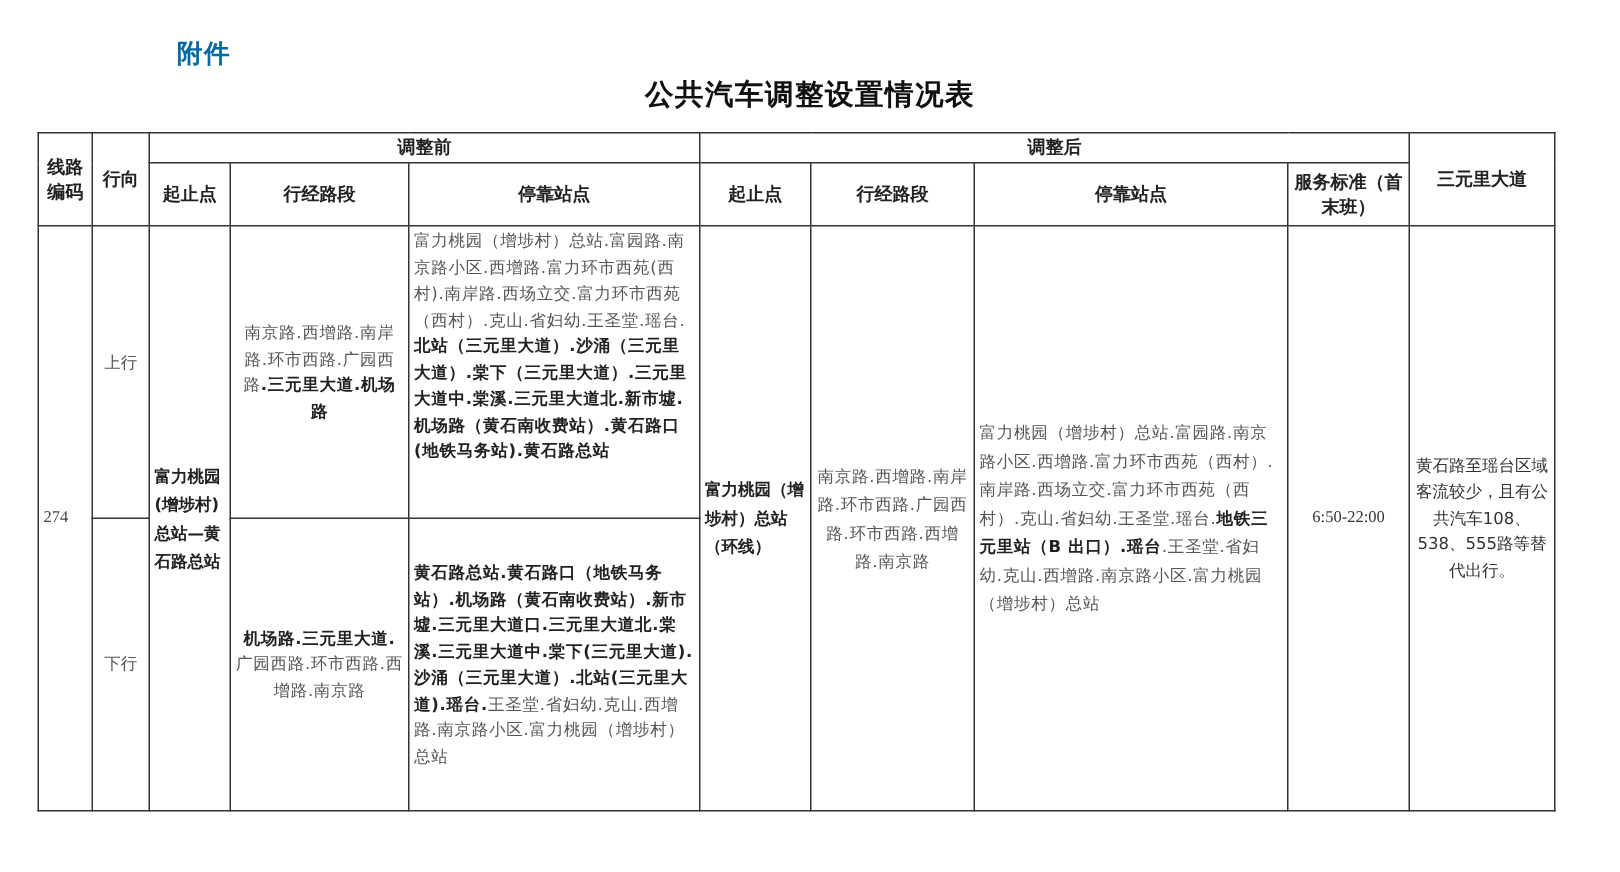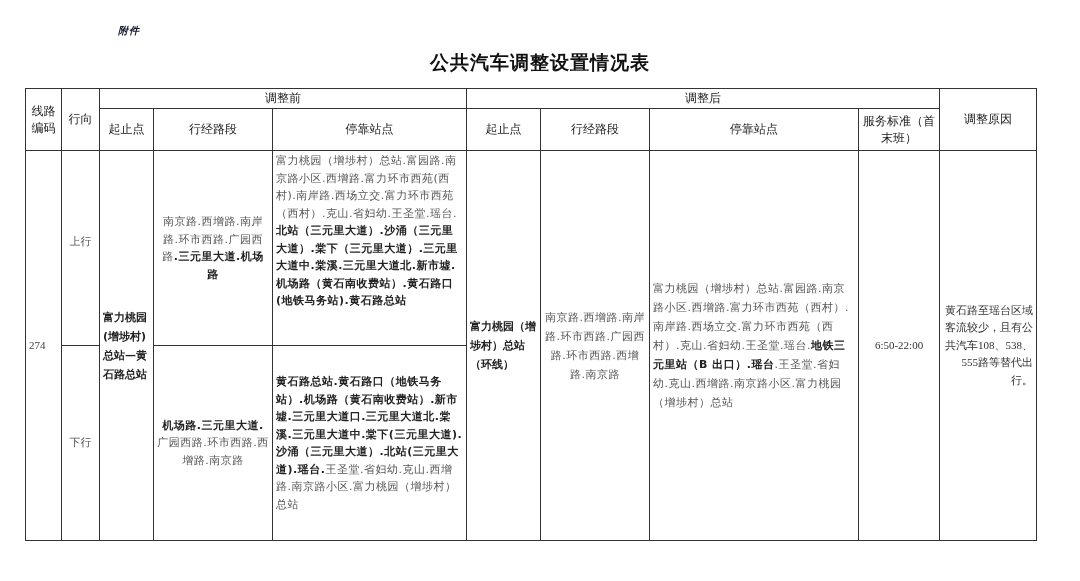--- a/index.html
+++ b/index.html
@@ -12,25 +12,24 @@
     height: 581px;
     position: relative;
     overflow: hidden;
     font-family: "DejaVu Sans", "Liberation Sans", sans-serif;
     color: #222222;
   }
   .attachment {
     position: absolute;
     left: 118px;
     top: 24px;
-    font-size: 10px;
+    font-size: 17px;
     font-weight: bold;
-    color: #0f172a;
+    color: #0369a1;
     letter-spacing: 1px;
-    font-style: italic;
   }
   .doc-title {
     position: absolute;
     left: 0;
     width: 1080px;
     top: 50px;
     text-align: center;
     font-family: "DejaVu Serif", "Liberation Serif", serif;
     font-size: 19px;
     font-weight: bold;
@@ -46,21 +45,21 @@
     width: 1011px;
   }
   table.grid td, table.grid th {
     border: 1.4px solid #333;
     padding: 0 3px;
     font-size: 11px;
     line-height: 17.5px;
     vertical-align: middle;
   }
   table.grid th {
-    font-weight: normal;
+    font-weight: bold;
     font-size: 12px;
     text-align: center;
     color: #222;
   }
   .h1 { height: 20px; }
   .h2 { height: 42px; }
   .r-up { height: 195px; }
   .r-down { height: 195px; }
   .left { text-align: left; }
   .bold { font-weight: bold; color: #222; }
@@ -77,23 +76,22 @@
   }
   .svc {
     font-family: "Liberation Serif", "DejaVu Serif", serif;
     font-size: 12px;
     text-align: center;
     color: #333;
   }
   .reason {
     font-size: 11px;
     color: #333;
-    text-align: right;
+    text-align: center;
     line-height: 19px;
-    font-family: Liberation Serif, serif;
   }
   .stops { text-align: left; color: #555; letter-spacing: 0.5px; }
   .stops .b { font-weight: bold; color: #222; }
   .seg { text-align: center; color: #555; letter-spacing: 0.5px; }
   .seg .b { font-weight: bold; color: #222; }
 </style>
 </head>
 <body>
 
 <div class="attachment">附件</div>
@@ -111,21 +109,21 @@
     <col style="width:209px">
     <col style="width:81px">
     <col style="width:97px">
   </colgroup>
   <tbody>
       <tr class="h1">
     <th rowspan="2" style="padding:0 2px;line-height:17px;">线路编码</th>
     <th rowspan="2">行向</th>
     <th colspan="3">调整前</th>
     <th colspan="4">调整后</th>
-    <th rowspan="2">调整原因</th>
+    <th rowspan="2">三元里大道</th>
   </tr>
   <tr class="h2">
     <th>起止点</th>
     <th>行经路段</th>
     <th>停靠站点</th>
     <th>起止点</th>
     <th>行经路段</th>
     <th>停靠站点</th>
     <th style="line-height:17px;border-radius:21px;">服务标准（首末班）</th>
   </tr>

